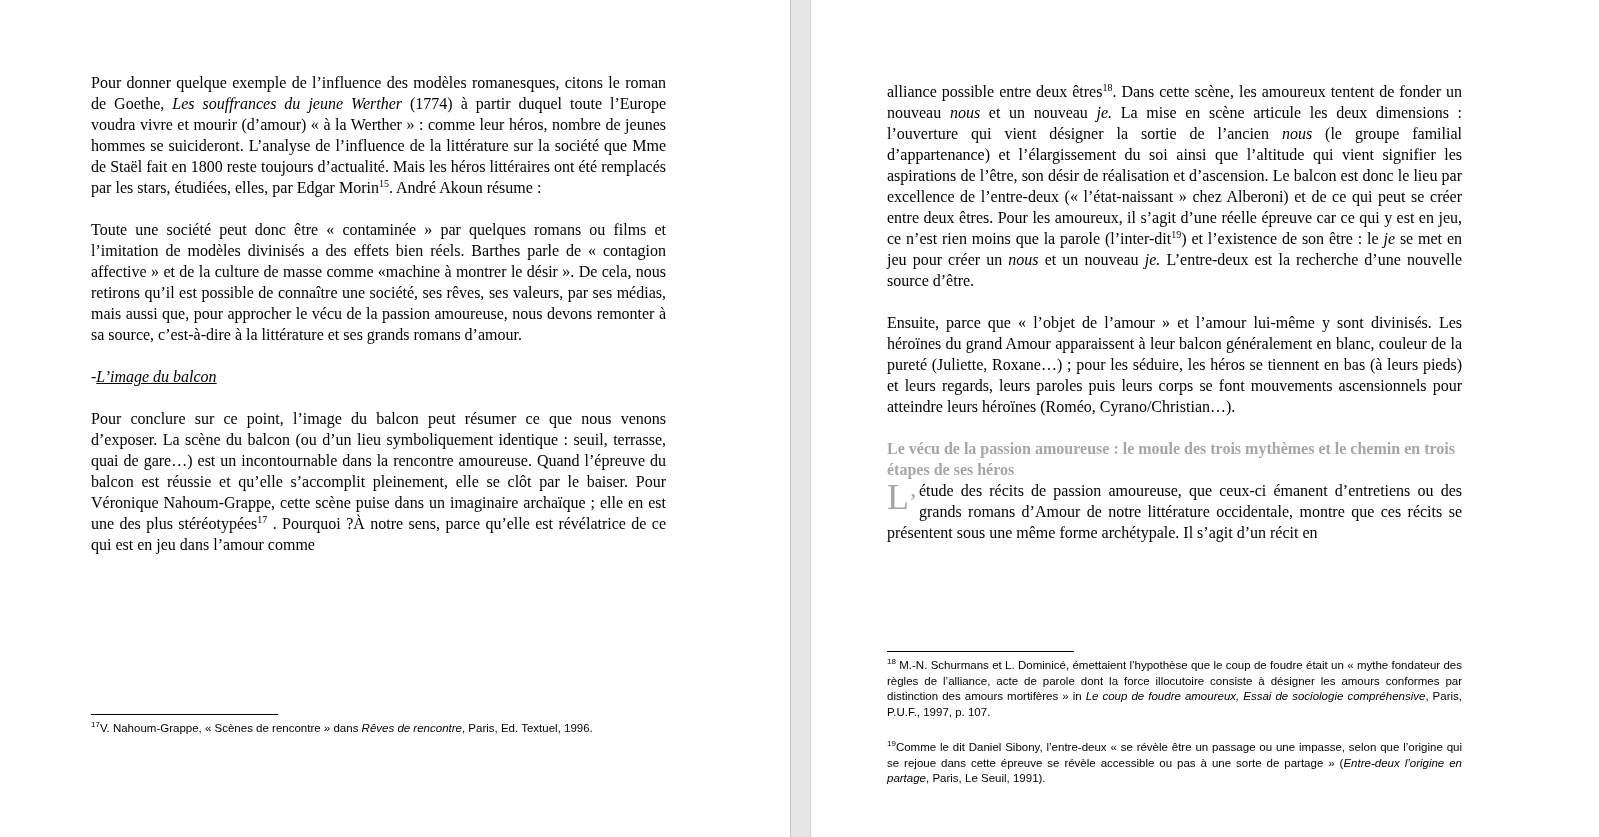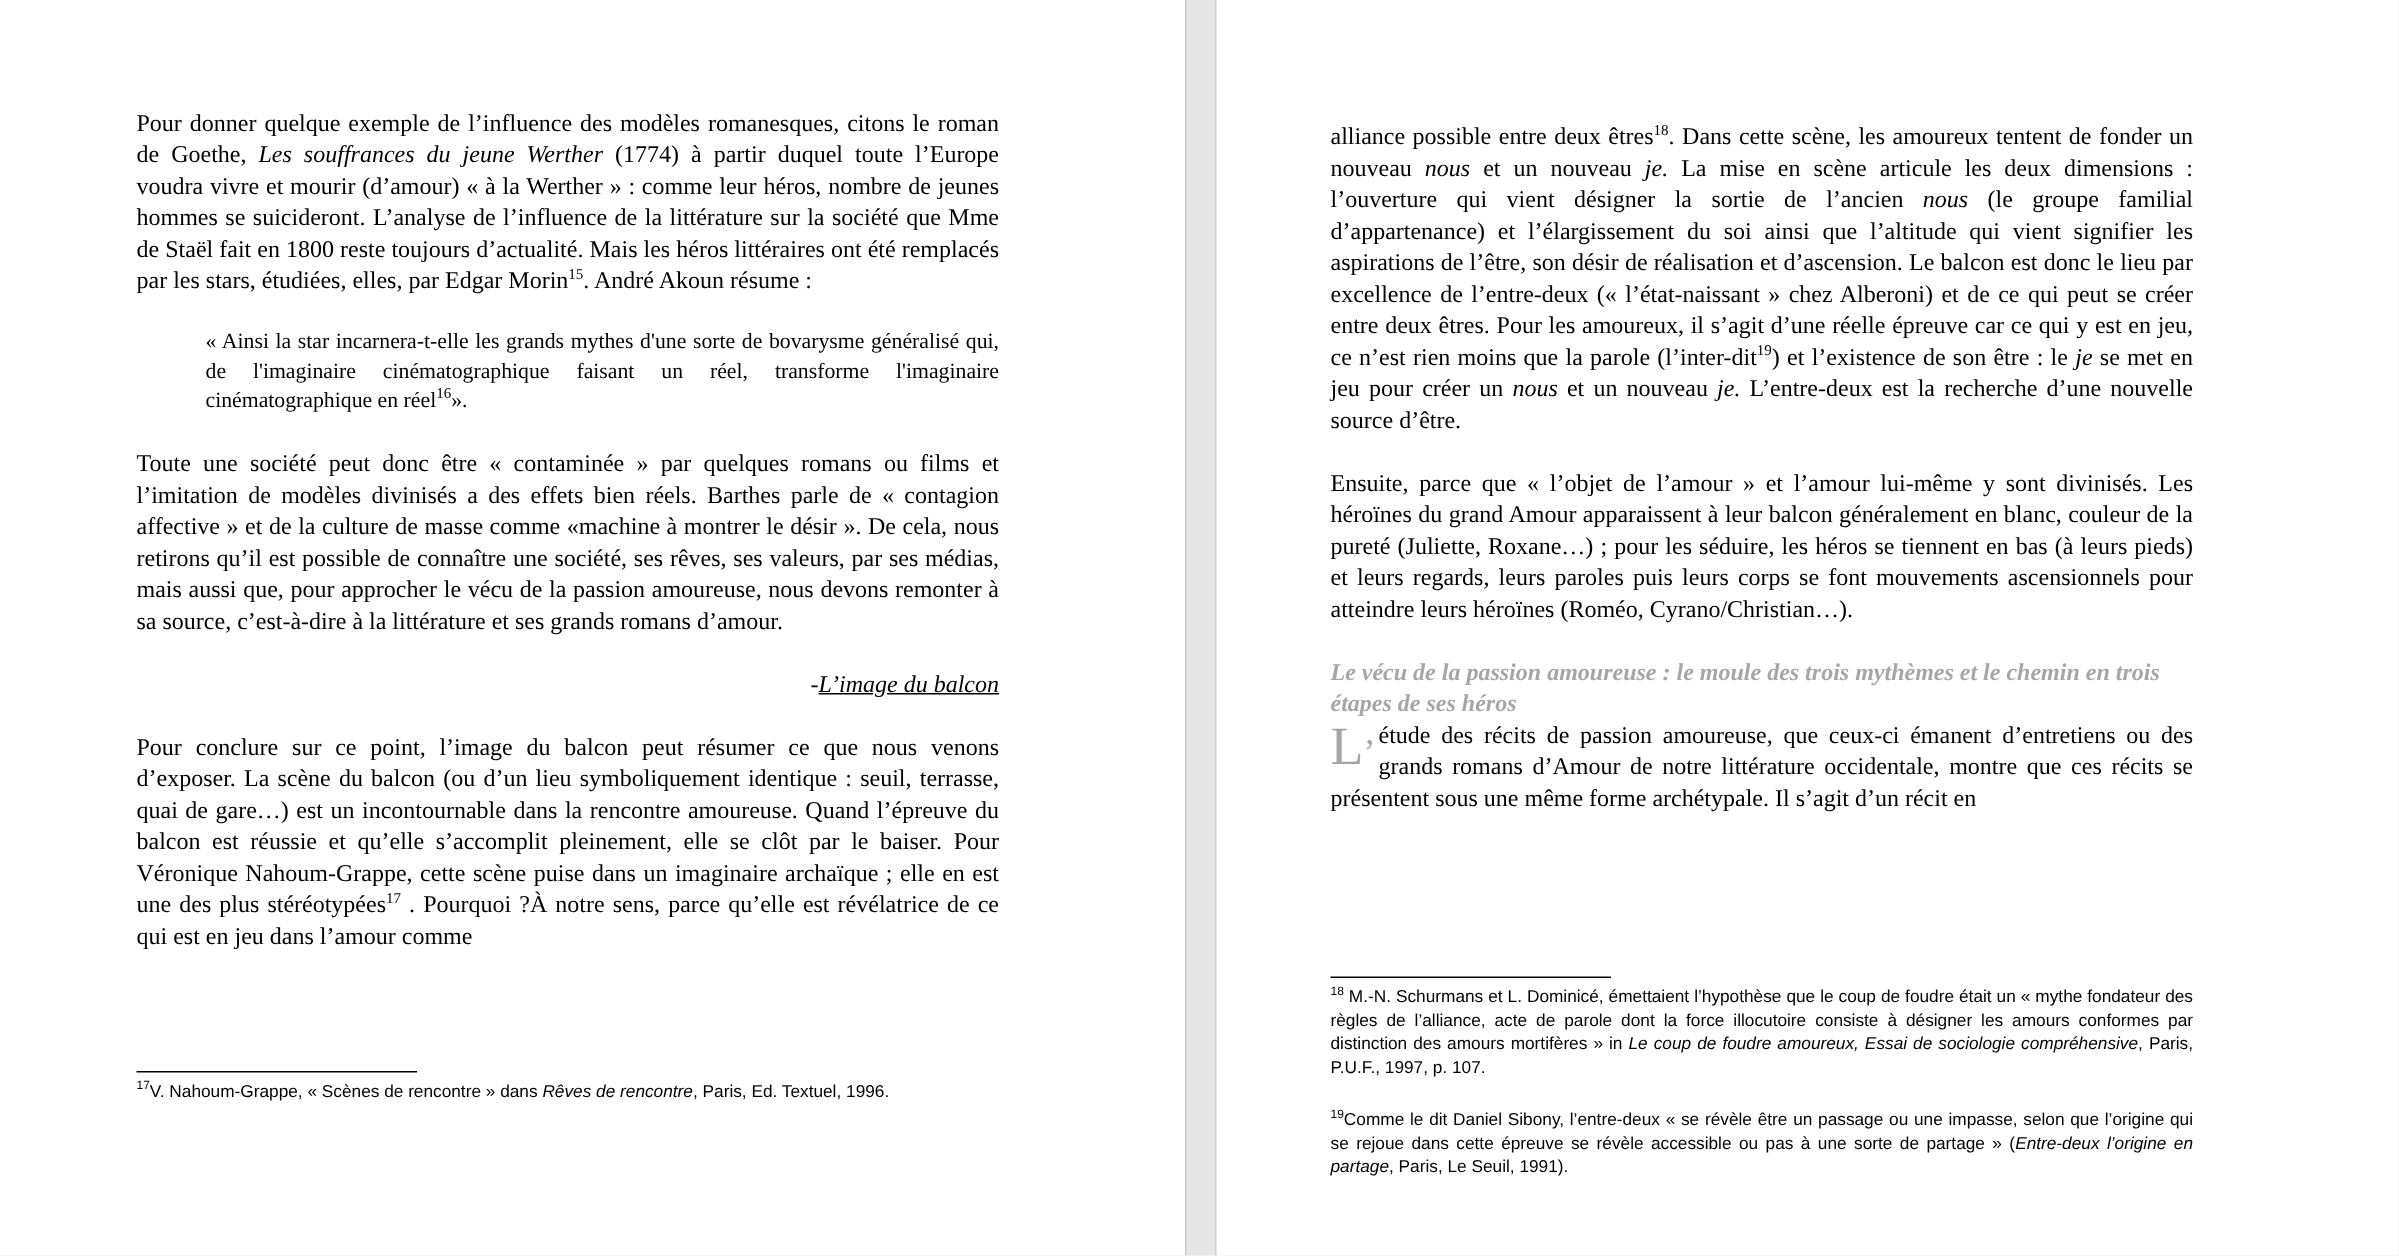--- a/index.html
+++ b/index.html
@@ -44,35 +44,34 @@
     p.body + p.body { margin-top: 21px; }
     .quote {
       margin: 21px 0 0 46px;
       font-size: 14.5px;
       line-height: 19.5px;
       text-align: justify;
     }
     .after-quote { margin-top: 21px !important; }
     .section-sub {
       margin: 21px 0 0 0;
-      text-align: right;
+      text-align: left;
       font-size: 16px;
       line-height: 21px;
     }
     .section-sub .u { font-style: italic; text-decoration: underline; }
     sup { font-size: 10px; line-height: 0; vertical-align: super; }
     i { font-style: italic; }
 
     .heading-gray {
       margin: 21px 0 0 0;
       font-size: 16px;
       line-height: 21px;
       font-weight: bold;
       color: #a6a6a6;
-      font-style: italic;
     }
     .dropcap-para { margin-top: 21px; }
     .dropcap {
       font-size: 36px;
       line-height: 28px;
       color: #a6a6a6;
       float: left;
       margin: 3px 2px 0 0;
     }
     .dropcap-apos { font-size: 24px; color: #a6a6a6; }
@@ -95,21 +94,20 @@
   </style>
 </head>
 <body>
 
 <div class="viewport">
 
   <div class="page page-left">
     <div class="content">
       <p class="body"><span>Pour donner quelque exemple de l’influence des modèles romanesques, citons le roman de Goethe, </span><i>Les souffrances du jeune Werther</i><span> (1774) à partir duquel toute l’Europe voudra vivre et mourir (d’amour) «&nbsp;à la Werther&nbsp;» : comme leur héros, nombre de jeunes hommes se suicideront. L’analyse de l’influence de la littérature sur la société que Mme de Staël fait en 1800 reste toujours d’actualité. Mais les héros littéraires ont été remplacés par les stars, étudiées, elles, par Edgar Morin</span><sup>15</sup><span>. André Akoun résume :</span></p>
 
-      <p class="quote"><span>« Ainsi la star incarnera-t-elle les grands mythes d'une sorte de bovarysme généralisé qui, de l'imaginaire cinématographique faisant un réel, transforme l'imaginaire cinématographique en réel</span><sup>16</sup><span>».</span></p>
 
       <p class="body after-quote">Toute une société peut donc être « contaminée » par quelques romans ou films et l’imitation de modèles divinisés a des effets bien réels. Barthes parle de « contagion affective » et de la culture de masse comme «machine à montrer le désir ». De cela, nous retirons qu’il est possible de connaître une société, ses rêves, ses valeurs, par ses médias, mais aussi que, pour approcher le vécu de la passion amoureuse, nous devons remonter à sa source, c’est-à-dire à la littérature et ses grands romans d’amour.</p>
 
       <p class="section-sub"><span>-</span><span class="u">L’image du balcon</span></p>
 
       <p class="body" style="margin-top:21px"><span>Pour conclure sur ce point, l’image du balcon peut résumer ce que nous venons d’exposer. La scène du balcon (ou d’un lieu symboliquement identique : seuil, terrasse, quai de gare…) est un incontournable dans la rencontre amoureuse. Quand l’épreuve du balcon est réussie et qu’elle s’accomplit pleinement, elle se clôt par le baiser. Pour Véronique Nahoum-Grappe, cette scène puise dans un imaginaire archaïque ; elle en est une des plus stéréotypées</span><sup>17</sup><span> . Pourquoi ?À notre sens, parce qu’elle est révélatrice de ce qui est en jeu dans l’amour comme</span></p>
     </div>
 
     <div class="footnotes">
       <div class="fn-rule"></div>

